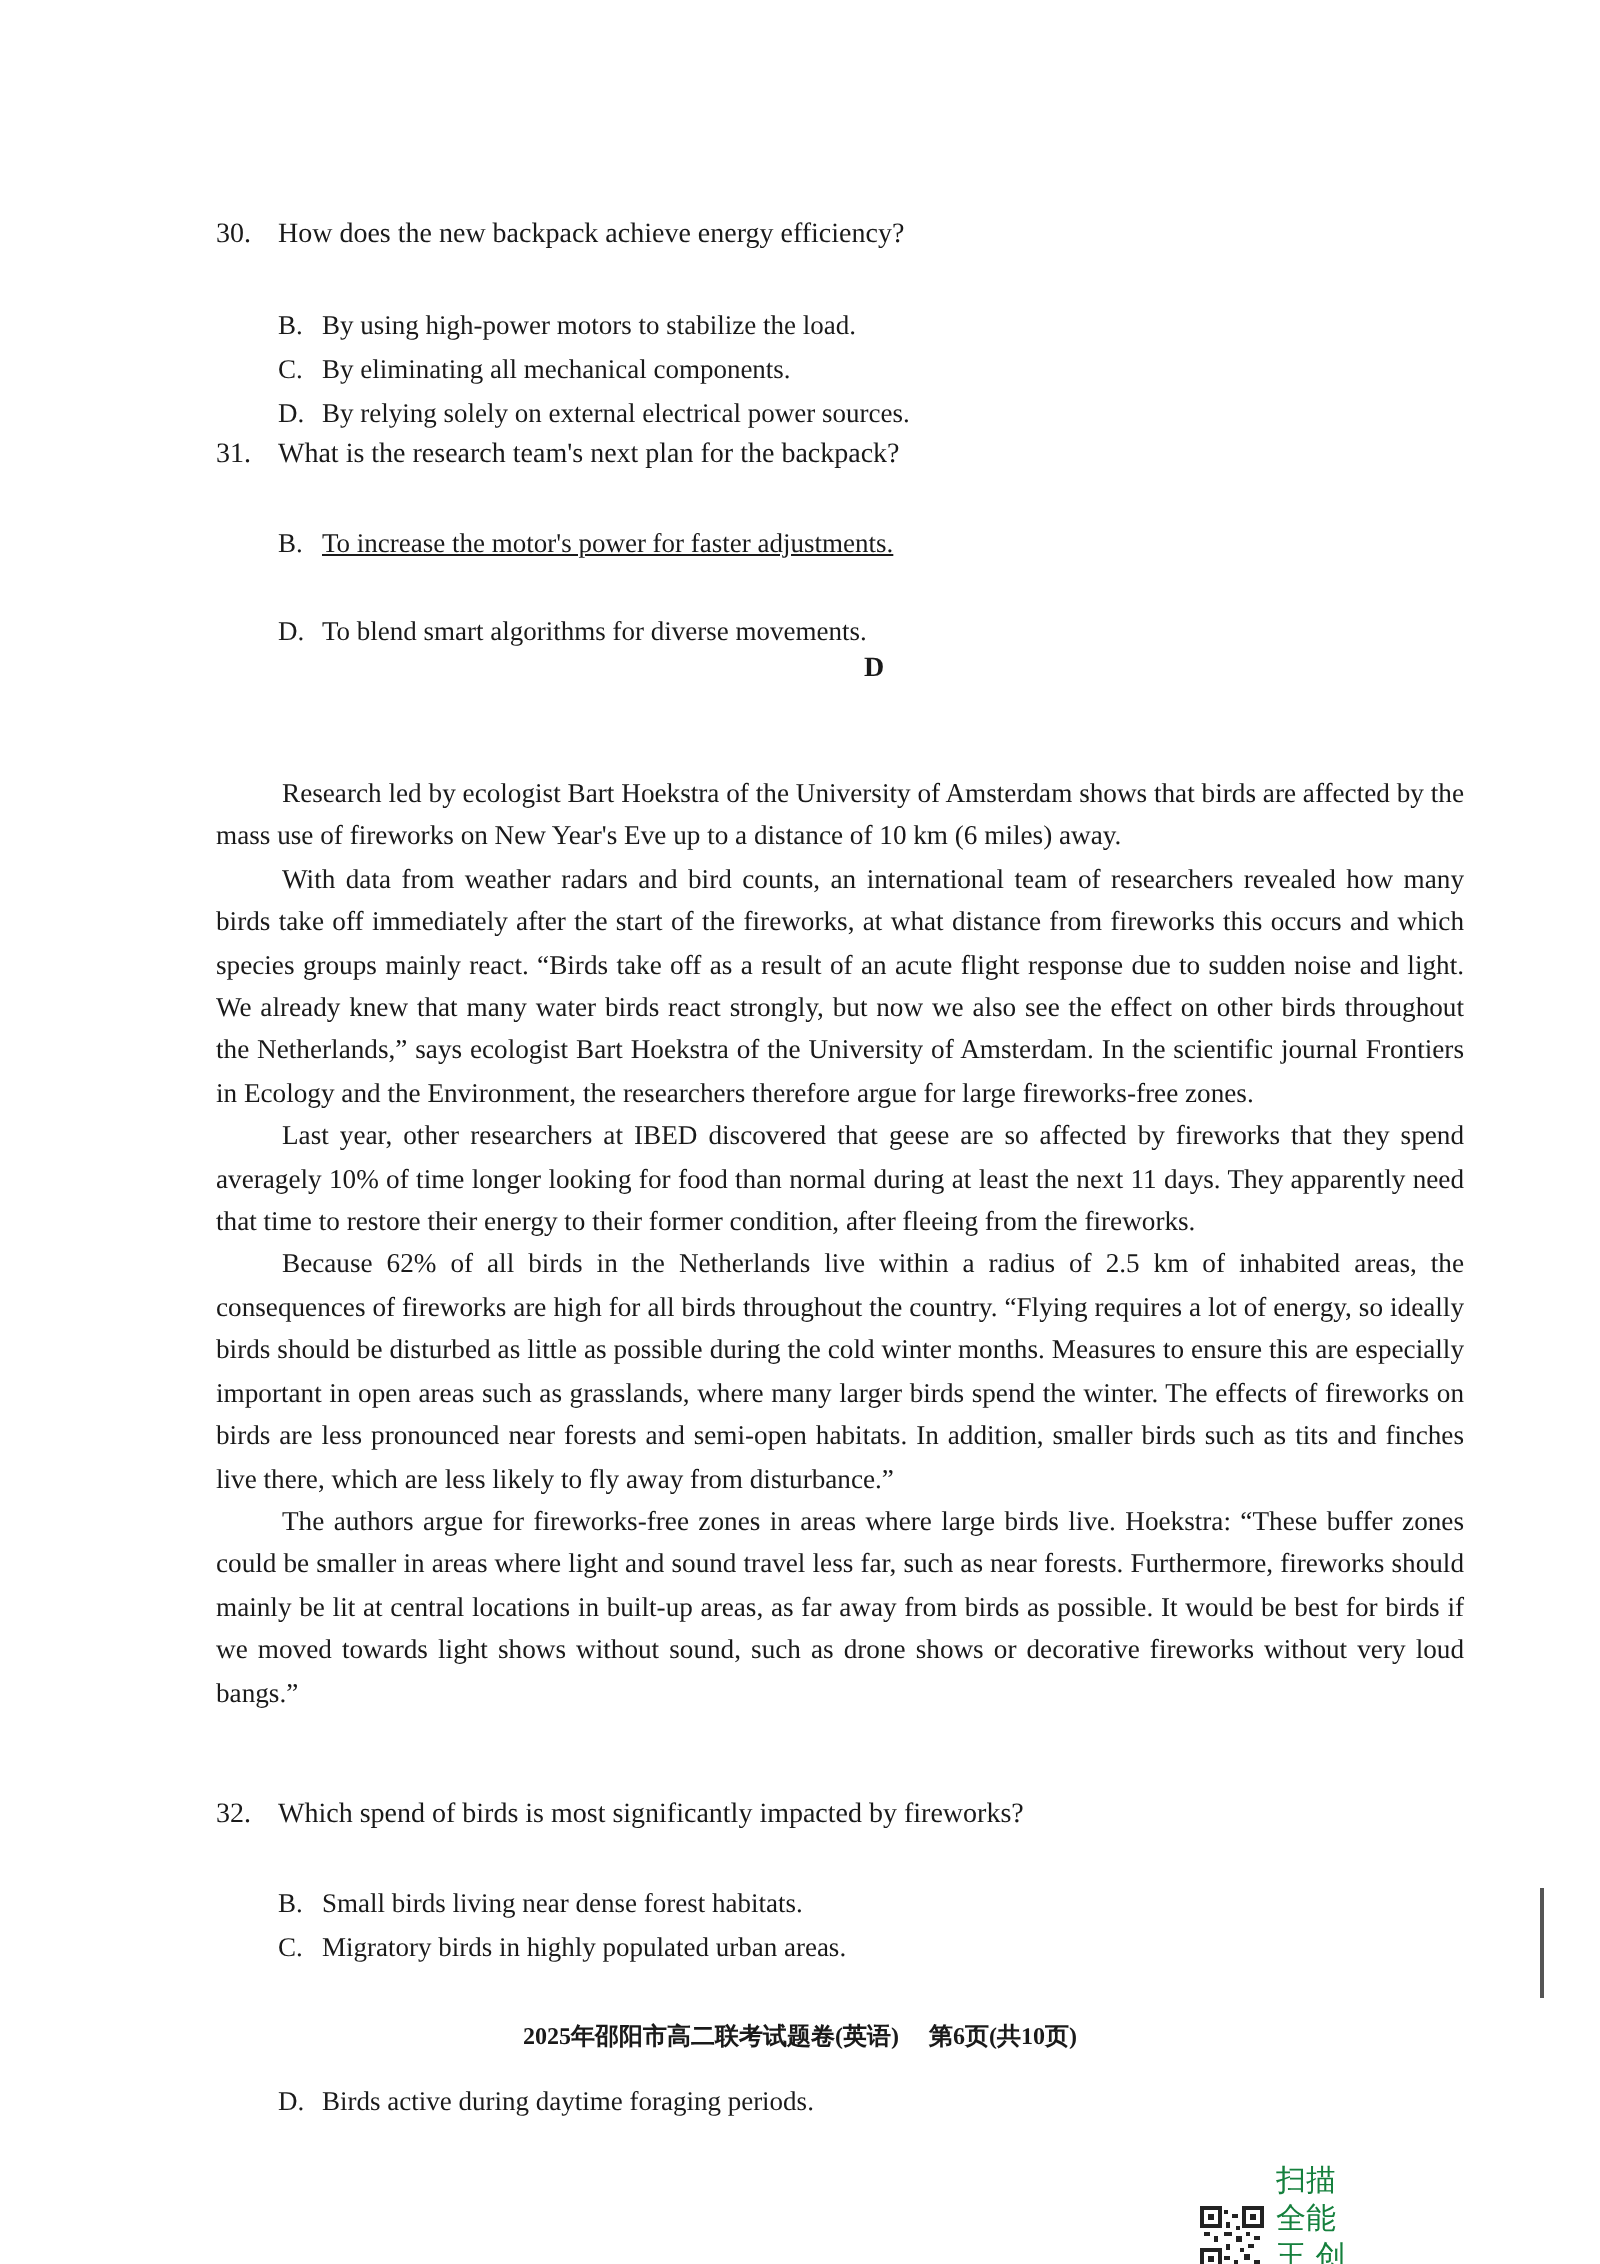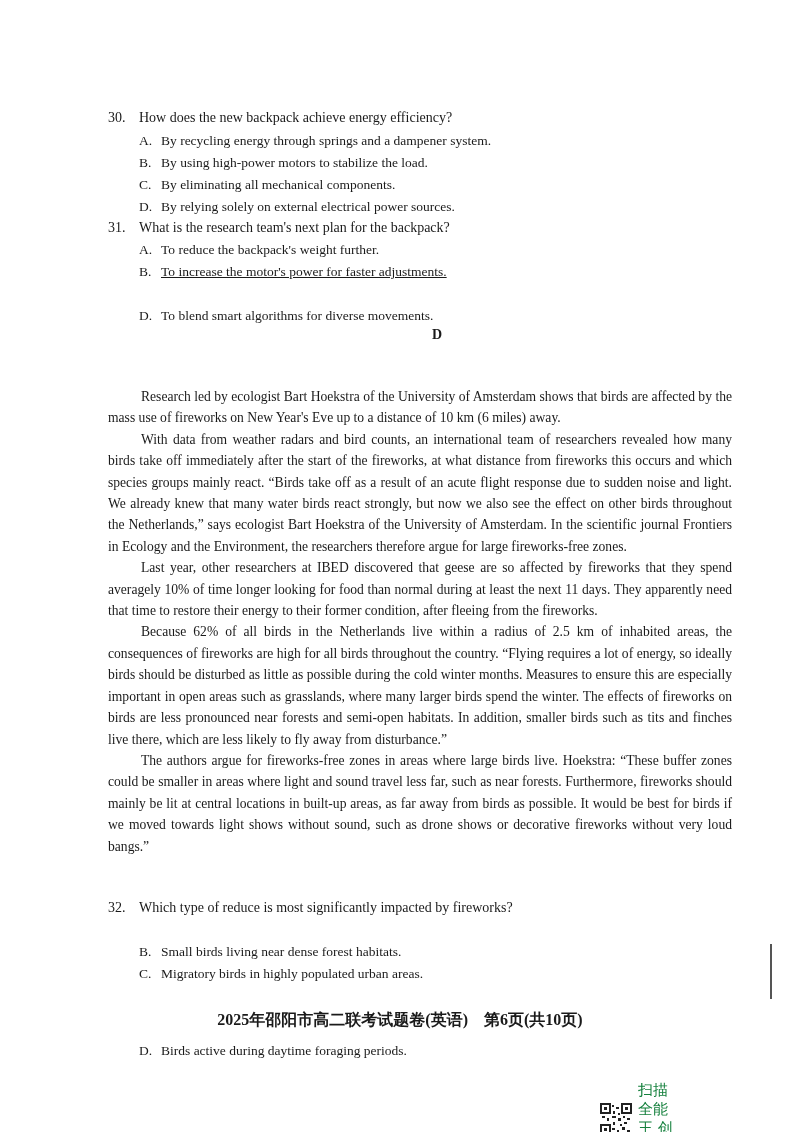--- a/index.html
+++ b/index.html
@@ -8,58 +8,56 @@
     font-family: "Liberation Serif", "DejaVu Serif", serif; color: #1a1a1a;
   }
   .page { position: absolute; left: 0; top: 0; width: 676px; height: 1132px; }
   .q { position: absolute; left: 108px; font-size: 14px; line-height: 21px; white-space: nowrap; }
   .q .num { display: inline-block; width: 31px; }
   .opt { position: absolute; left: 139px; font-size: 13.5px; line-height: 21px; white-space: nowrap; }
   .opt .letter { display: inline-block; width: 22px; }
   .section-label { position: absolute; left: 432px; top: 327px; font-weight: bold; font-size: 14px; }
   .passage { position: absolute; left: 108px; width: 624px; font-size: 13.6px; line-height: 21.4px; text-align: justify; }
   .passage p { margin: 0; text-indent: 33px; text-align: justify; text-align-last: left; }
-  .footer { position: absolute; left: 0; width: 800px; top: 1010px; text-align: center; font-size: 16px; font-weight: bold; }
+  .footer { position: absolute; left: 0; width: 800px; top: 1010px; text-align: center; font-size: 12px; font-weight: bold; }
   .footer span { margin: 0 6px; }
   .scan-bar { position: absolute; left: 770px; top: 944px; width: 2px; height: 55px; background: #555; }
   .watermark { position: absolute; left: 600px; top: 1081px; display: flex; align-items: center; gap: 6px; font-family: "DejaVu Sans", sans-serif; font-size: 15px; color: #15803d; }
   .qr { width: 32px; height: 32px; position: relative; background: #fff; }
 </style>
 </head>
 <body>
 
 <div class="page">
 
   <div class="q" style="top:107px;">
     <span class="num">30.</span><span>How does the new backpack achieve energy efficiency?</span>
   </div>
-  <div class="opt" style="top:130px;"><span class="letter">A.</span><span>By recycling energy through springs and a dampener system.</span></div>
   <div class="opt" style="top:174px;"><span class="letter">C.</span><span>By eliminating all mechanical components.</span></div>
   <div class="opt" style="top:152px;"><span class="letter">B.</span><span>By using high-power motors to stabilize the load.</span></div>
   <div class="opt" style="top:196px;"><span class="letter">D.</span><span>By relying solely on external electrical power sources.</span></div>
 
   <div class="q" style="top:217px;">
     <span class="num">31.</span><span>What is the research team's next plan for the backpack?</span>
   </div>
-  <div class="opt" style="top:239px;"><span class="letter">A.</span><span>To reduce the backpack's weight further.</span></div>
   <div class="opt" style="top:261px;text-decoration:underline;"><span class="letter">B.</span><span>To increase the motor's power for faster adjustments.</span></div>
   <div class="opt" style="top:305px;"><span class="letter">D.</span><span>To blend smart algorithms for diverse movements.</span></div>
 
   <div class="section-label">D</div>
 
   <div class="passage" style="top:346px;margin-top:40px;">
     <p>Research led by ecologist Bart Hoekstra of the University of Amsterdam shows that birds are affected by the mass use of fireworks on New Year's Eve up to a distance of 10 km (6 miles) away.</p>
     <p>With data from weather radars and bird counts, an international team of researchers revealed how many birds take off immediately after the start of the fireworks, at what distance from fireworks this occurs and which species groups mainly react. “Birds take off as a result of an acute flight response due to sudden noise and light. We already knew that many water birds react strongly, but now we also see the effect on other birds throughout the Netherlands,” says ecologist Bart Hoekstra of the University of Amsterdam. In the scientific journal Frontiers in Ecology and the Environment, the researchers therefore argue for large fireworks-free zones.</p>
     <p>Last year, other researchers at IBED discovered that geese are so affected by fireworks that they spend averagely 10% of time longer looking for food than normal during at least the next 11 days. They apparently need that time to restore their energy to their former condition, after fleeing from the fireworks.</p>
     <p>Because 62% of all birds in the Netherlands live within a radius of 2.5 km of inhabited areas, the consequences of fireworks are high for all birds throughout the country. “Flying requires a lot of energy, so ideally birds should be disturbed as little as possible during the cold winter months. Measures to ensure this are especially important in open areas such as grasslands, where many larger birds spend the winter. The effects of fireworks on birds are less pronounced near forests and semi-open habitats. In addition, smaller birds such as tits and finches live there, which are less likely to fly away from disturbance.”</p>
     <p>The authors argue for fireworks-free zones in areas where large birds live. Hoekstra: “These buffer zones could be smaller in areas where light and sound travel less far, such as near forests. Furthermore, fireworks should mainly be lit at central locations in built-up areas, as far away from birds as possible. It would be best for birds if we moved towards light shows without sound, such as drone shows or decorative fireworks without very loud bangs.”</p>
   </div>
 
   <div class="q" style="top:897px;">
-    <span class="num">32.</span><span>Which type of reduce is most significantly impacted by fireworks?</span>
+    <span class="num">32.</span><span>Which spend of birds is most significantly impacted by fireworks?</span>
   </div>
   <div class="opt" style="top:941px;"><span class="letter">B.</span><span>Small birds living near dense forest habitats.</span></div>
   <div class="opt" style="top:963px;"><span class="letter">C.</span><span>Migratory birds in highly populated urban areas.</span></div>
   <div class="opt" style="top:1040px;"><span class="letter">D.</span><span>Birds active during daytime foraging periods.</span></div>
 
   <div class="scan-bar"></div>
 
   <div class="footer">
     <span>2025年邵阳市高二联考试题卷(英语)</span>
     <span>第6页(共10页)</span>

